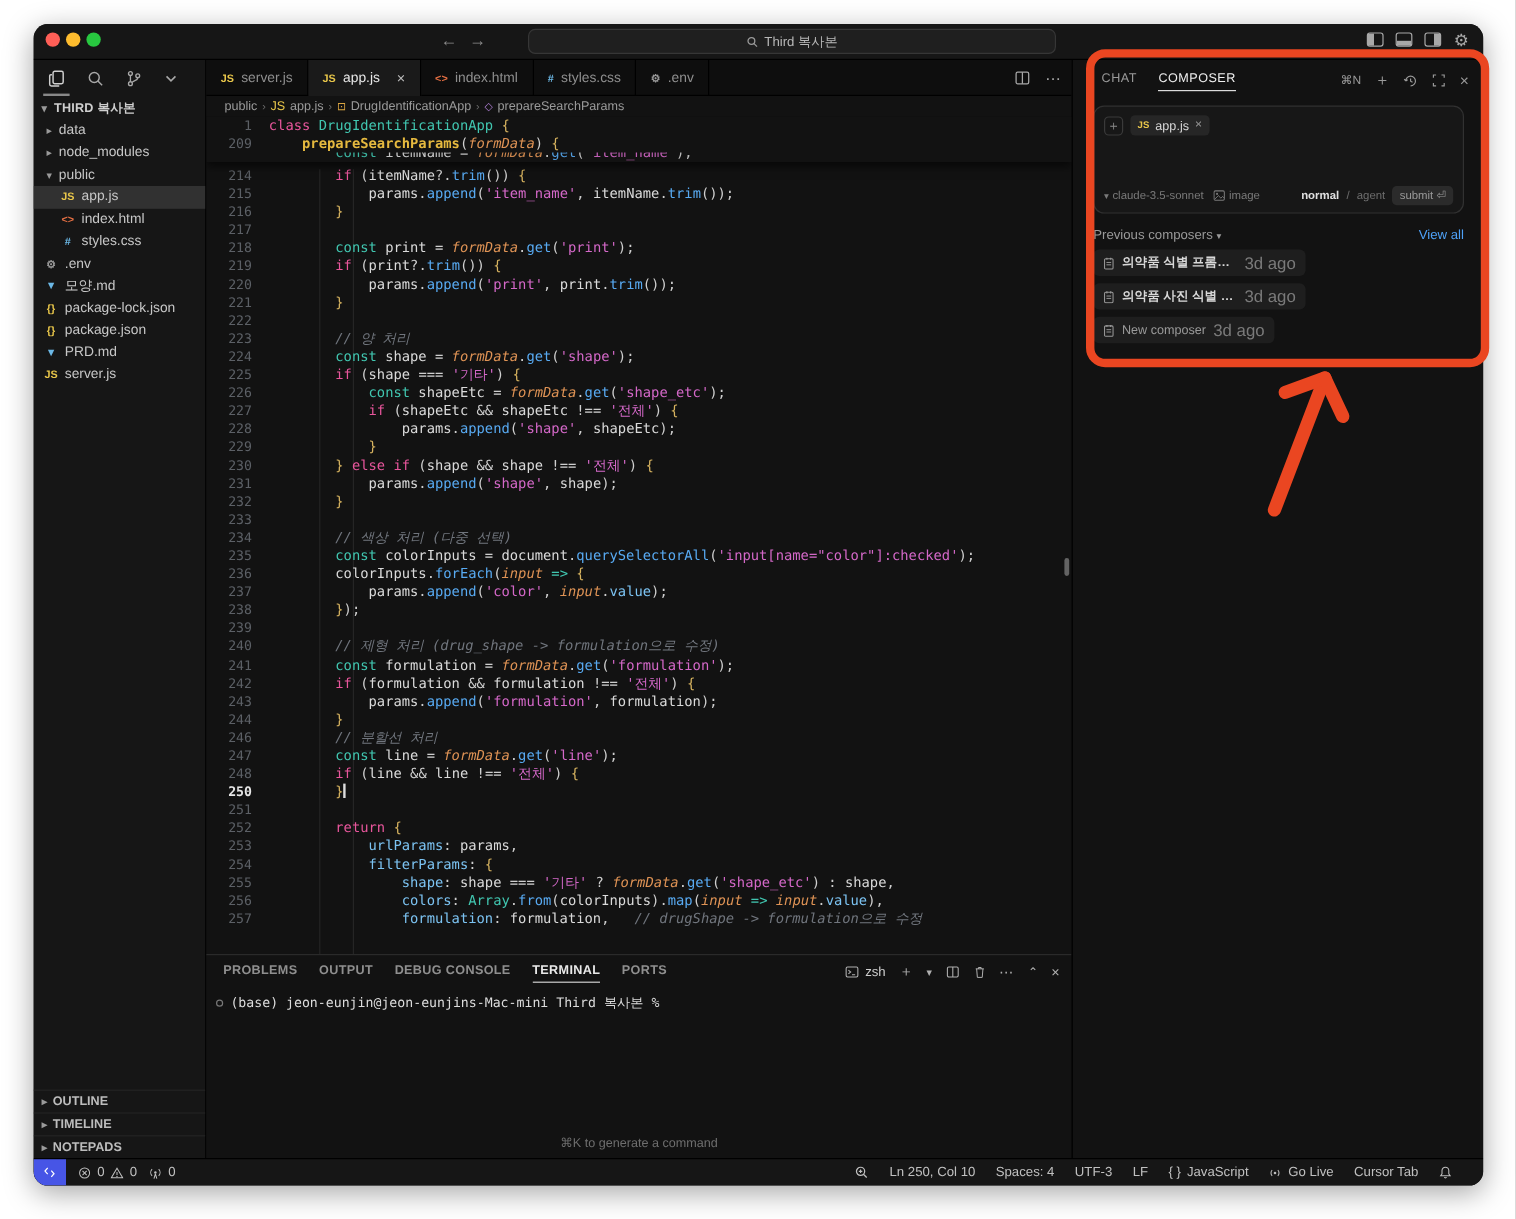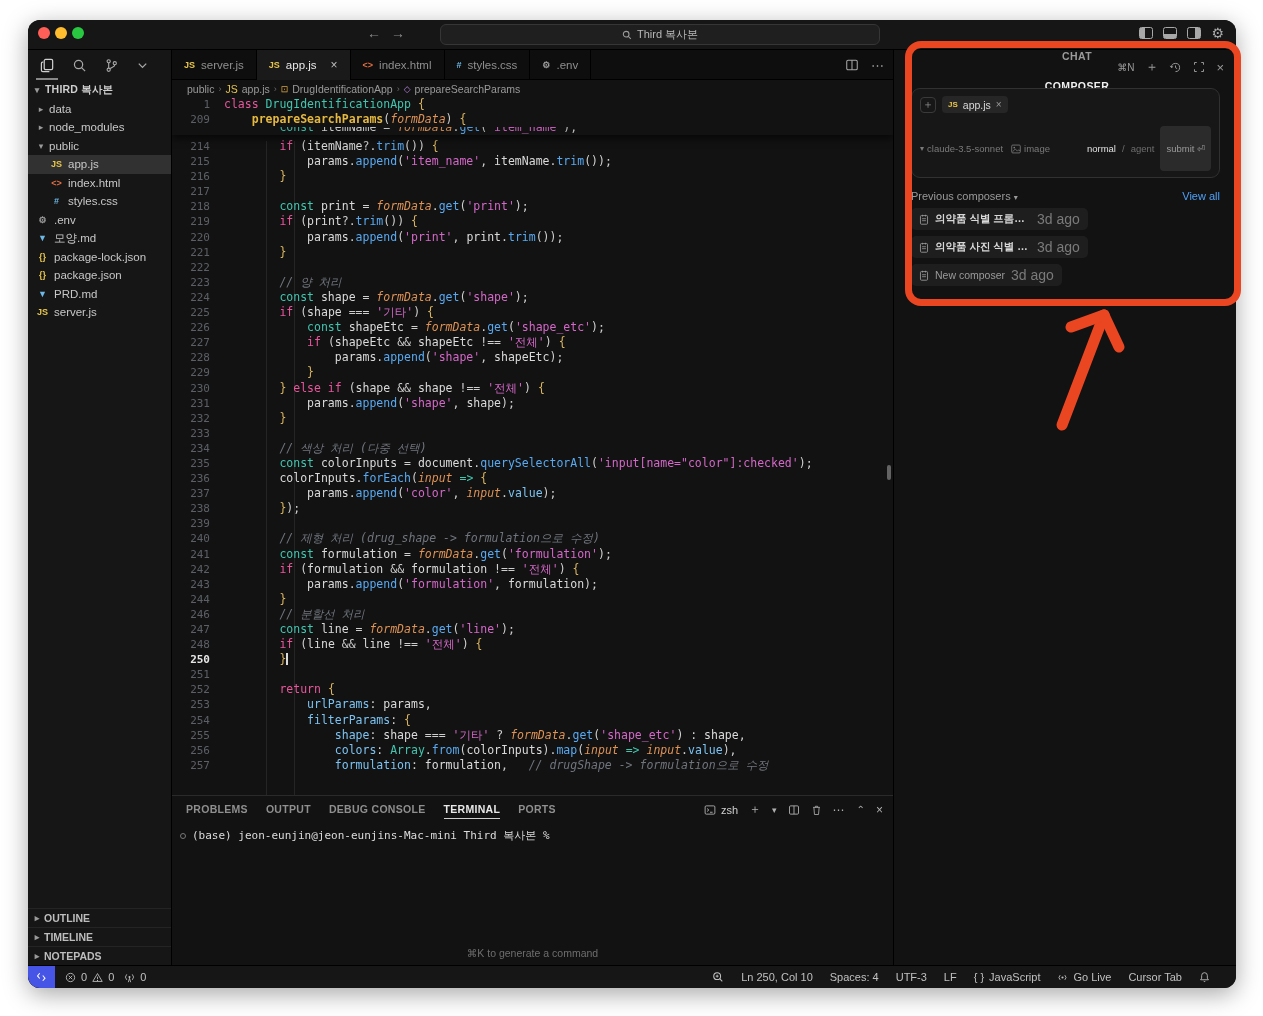--- a/index.html
+++ b/index.html
@@ -69,35 +69,35 @@
   .term-tabs { display:flex; align-items:center; gap:18px; height:26px; padding-left:14px; font-size:10.5px; font-weight:bold; color:#8f8f8f; letter-spacing:.3px; }
   .term-tab.active { color:#e8e8e8; border-bottom:1.5px solid #cfcfcf; padding-bottom:3px; margin-bottom:-4.5px; }
   .term-actions { position:absolute; right:10px; top:5px; display:flex; align-items:center; gap:11px; color:#b0b0b0; font-size:12px; }
   .zsh-chip { display:flex; align-items:center; gap:5px; font-size:11px; color:#cfcfcf; }
   .term-body { padding:6px 0 0 8px; font-family:"DejaVu Sans Mono", monospace; font-size:11px; color:#dcdcdc; display:flex; align-items:center; gap:6px; }
   .term-dot { width:6px; height:6px; border:1px solid #777; border-radius:50%; flex:0 0 6px; }
   .term-hint { position:absolute; bottom:6px; width:100%; text-align:center; font-size:10.5px; color:#6e6e6e; }
 
   
   .rpanel { position:absolute; left:865px; top:30px; width:343px; bottom:23px; background:#121212; border-left:1px solid #000; }
-  .rp-top { display:flex; align-items:center; height:30px; padding-left:24px; gap:18px; font-size:10.5px; font-weight:bold; letter-spacing:.4px; color:#9a9a9a;flex-direction:column; }
+  .rp-top { display:flex; align-items:center; height:30px; padding-left:24px; gap:18px; font-size:10.5px; font-weight:normal; letter-spacing:.4px; color:#9a9a9a; }
   .rp-tab.active { color:#f0f0f0; border-bottom:1.5px solid #dcdcdc; padding-bottom:4px; margin-bottom:-5.5px; }
   .rp-icons { position:absolute; right:12px; top:8px; display:flex; align-items:center; gap:11px; color:#9a9a9a; font-size:11px; }
   .input-card { position:absolute; left:17px; top:38px; width:309px; height:90px; background:#171717; border:1px solid #313131; border-radius:9px; }
   .chip-row { display:flex; align-items:center; gap:6px; padding:7px 0 0 8px; }
   .plus-chip { width:16px; height:16px; border:1px solid #3a3a3a; border-radius:4px; color:#8a8a8a; font-size:11px; display:flex; align-items:center; justify-content:center; }
   .file-chip { display:flex; align-items:center; gap:5px; height:17px; padding:0 6px; background:#262626; border-radius:4px; font-size:10.5px; color:#d8d8d8; }
   .file-chip .fic { font-size:8px; font-weight:bold; }
   .file-chip .x { color:#9a9a9a; font-size:10px; }
   .ic-placeholder { padding:8px 0 0 9px; font-size:12px; color:#6e6e6e; }
   .ic-bottom { position:absolute; left:0; bottom:6px; width:100%; display:flex; align-items:center; padding:0 8px; font-size:9.5px; color:#7a7a7a; gap:8px; }
   .ic-bottom .model { display:flex; gap:3px; align-items:center; }
   .ic-bottom .right { margin-left:auto; display:flex; align-items:center; gap:6px; }
-  .mode-normal { color:#e0e0e0; font-weight:normal; } .mode-agent { color:#6e6e6e; }
-  .submit-chip { background:#2b2b2b; border-radius:4px; padding:17px 6px; color:#9a9a9a; }
+  .mode-normal { color:#e0e0e0; font-weight:bold; } .mode-agent { color:#6e6e6e; }
+  .submit-chip { background:#2b2b2b; border-radius:4px; padding:2px 6px; color:#9a9a9a; }
   .prev-head { position:absolute; left:17px; top:140px; width:309px; display:flex; font-size:11px; color:#9a9a9a; }
   .prev-head .viewall { margin-left:auto; color:#4ea1f7; }
   .cards { position:absolute; left:17px; top:158px; width:309px; display:flex; flex-wrap:wrap; gap:6px; }
   .ccard { display:flex; align-items:center; gap:6px; height:22px; padding:0 8px; background:#1e1e1e; border-radius:5px; font-size:10.5px; color:#d8d8d8; }
   .ccard .title { max-width:96px; overflow:hidden; white-space:nowrap; text-overflow:ellipsis; font-weight:bold; }
   .ccard.dim .title { color:#9a9a9a; font-weight:normal; }
   .ccard .time { color:#7a7a7a; font-size:14px; }
 
   
   .statusbar { position:absolute; left:0; bottom:0; width:100%; height:23px; background:#161616; border-top:1px solid #000; display:flex; align-items:center; font-size:11px; color:#c0c0c0; }

